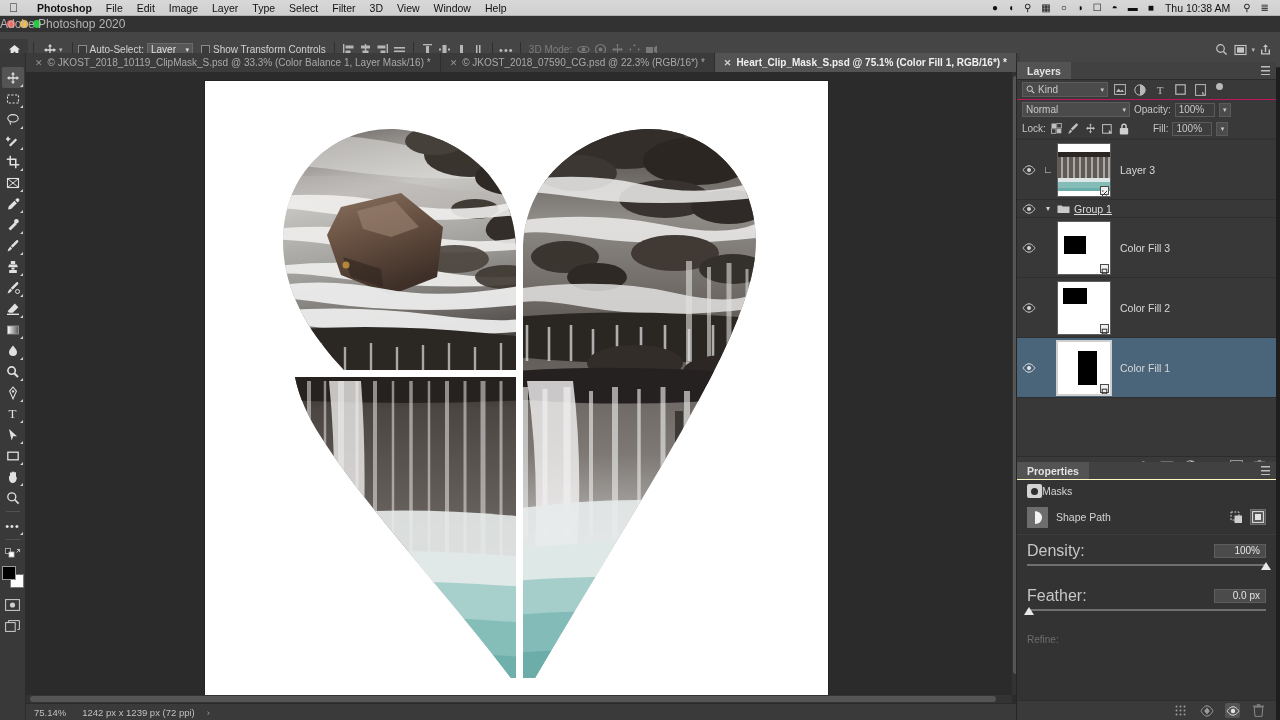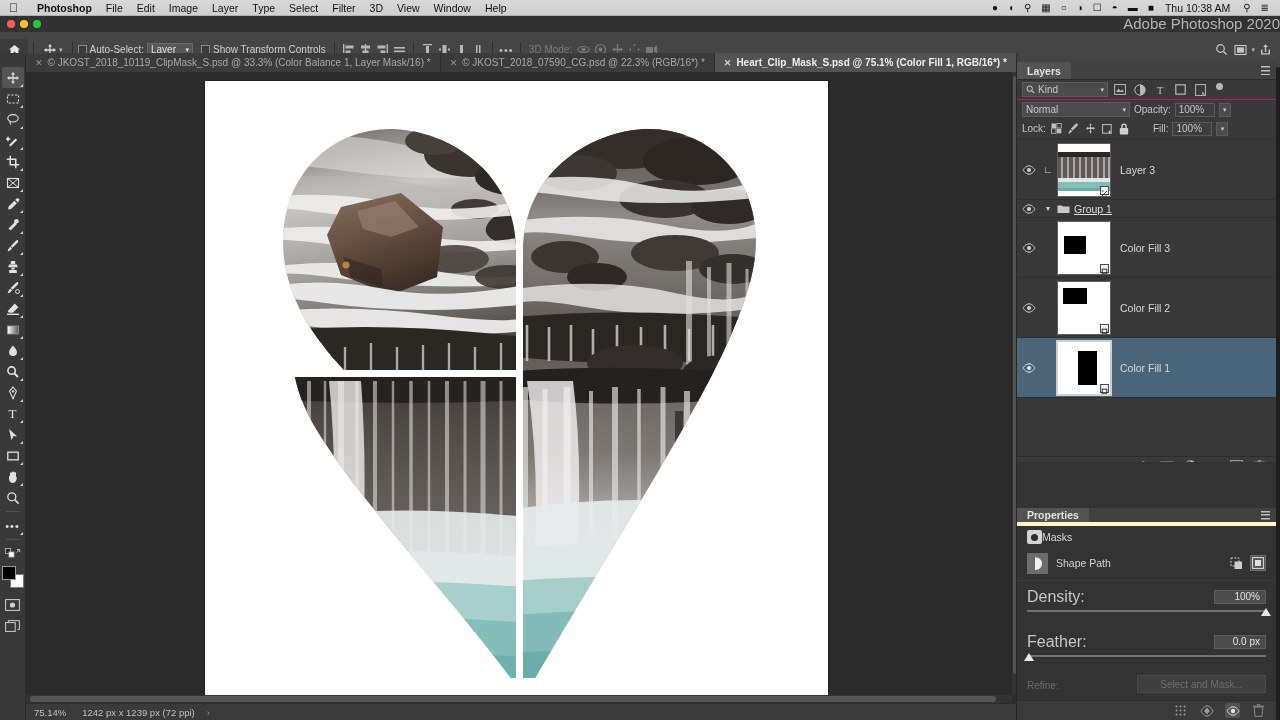--- a/index.html
+++ b/index.html
@@ -31,22 +31,22 @@
 
   
   .titlebar {
     position: absolute; top: 16px; left: 0; width: 1280px; height: 16px;
     background: #323232; display: flex; align-items: center;
   }
   .traffic { display: flex; gap: 5px; padding-left: 7px; }
   .dot { width: 8px; height: 8px; border-radius: 50%; }
   .dot.r { background: #ff5f57; } .dot.y { background: #ffbd2e; } .dot.g { background: #28c840; }
   .apptitle {
-    position: absolute; left: 0; right: 0; text-align: right;
-    font-size: 15px; color: #b4b4b4; line-height: 16px;
+    position: absolute; left: 0; right: 0; text-align: left;
+    font-size: 12px; color: #b4b4b4; line-height: 16px;
   }
 
   
   .optionsbar {
     position: absolute; top: 32px; left: 0; width: 1280px; height: 36px;
     background: #454545; border-bottom: 1px solid #2b2b2b;
     display: flex; align-items: center; font-size: 10px; color: #d0d0d0;
   }
   .ob-home { width: 28px; height: 21px; background: #3b3b3b; display: flex; align-items: center; justify-content: center; }
   .ob-sep { width: 1px; height: 15px; background: #2f2f2f; margin: 0 5px; }
@@ -193,21 +193,21 @@
 
   .layers-bottombar {
     position: absolute; top: 394px; left: 0; right: 0; height: 20px;
     background: #3a3a3a; display: flex; align-items: center; justify-content: flex-end;
     gap: 9px; padding-right: 10px; border-top: 1px solid #2d2d2d;
   }
   .lb-ic { width: 14px; height: 14px; display: flex; align-items: center; justify-content: center; opacity: .8; }
 
   
   .propspanel { position: absolute; top: 400px; left: 0; right: 0; bottom: 0; background: #333; }
-  .props-tabstrip { height: 18px; background: #414141; display: flex; align-items: stretch; border-bottom: 4px solid #fef9c3; margin-top: 46px; }
+  .props-tabstrip { height: 18px; background: #414141; display: flex; align-items: stretch; border-bottom: 1px solid #fef9c3; }
   .props-body { padding: 0; }
   .masks-head { display: flex; align-items: center; gap: 0; height: 22px; padding: 0 10px; }
   .masks-icon { width: 15px; height: 14px; background: #d4d4d4; border-radius: 2px; display: flex; align-items: center; justify-content: center; }
   .masks-icon i { width: 7px; height: 7px; border-radius: 50%; background: #2f2f2f; display: block; }
   .shapepath-row { display: flex; align-items: center; height: 30px; padding: 0 10px; gap: 8px; }
   .sp-thumb { width: 21px; height: 21px; background: #6d6d6d; display: flex; align-items: center; justify-content: center; }
   .sp-actions { margin-left: auto; display: flex; align-items: center; gap: 6px; }
   .sp-btn { width: 16px; height: 16px; display: flex; align-items: center; justify-content: center; }
   .sp-btn.active { background: #555; border: 1px solid #6d6d6d; }
   .props-divider { height: 1px; background: #3d3d3d; margin: 2px 0 8px; }
@@ -1165,25 +1165,20 @@
             <span class="sl-value">0.0 px</span>
           </div>
           <div class="sl-track">
             <span class="line"></span>
             <span class="knob" style="left:-3px"></span>
           </div>
         </div>
 
         <div class="refine-row">
           <span class="refine-label">Refine:</span>
-          <span class="refine-btns">
-            <span class="rbtn">Select and Mask...</span>
-            <span class="rbtn">Color Range...</span>
-            <span class="rbtn">Invert</span>
-          </span>
         </div>
       </div>
 
       <div class="props-bottombar">
         <span class="pb-ic">
           <svg width="11" height="11" viewBox="0 0 11 11">
               <g fill="#b6b6b6">
                 <circle cx="1.5" cy="1.5" r="1"></circle>
                 <circle cx="5.5" cy="1.5" r="1"></circle>
                 <circle cx="9.5" cy="1.5" r="1"></circle>

